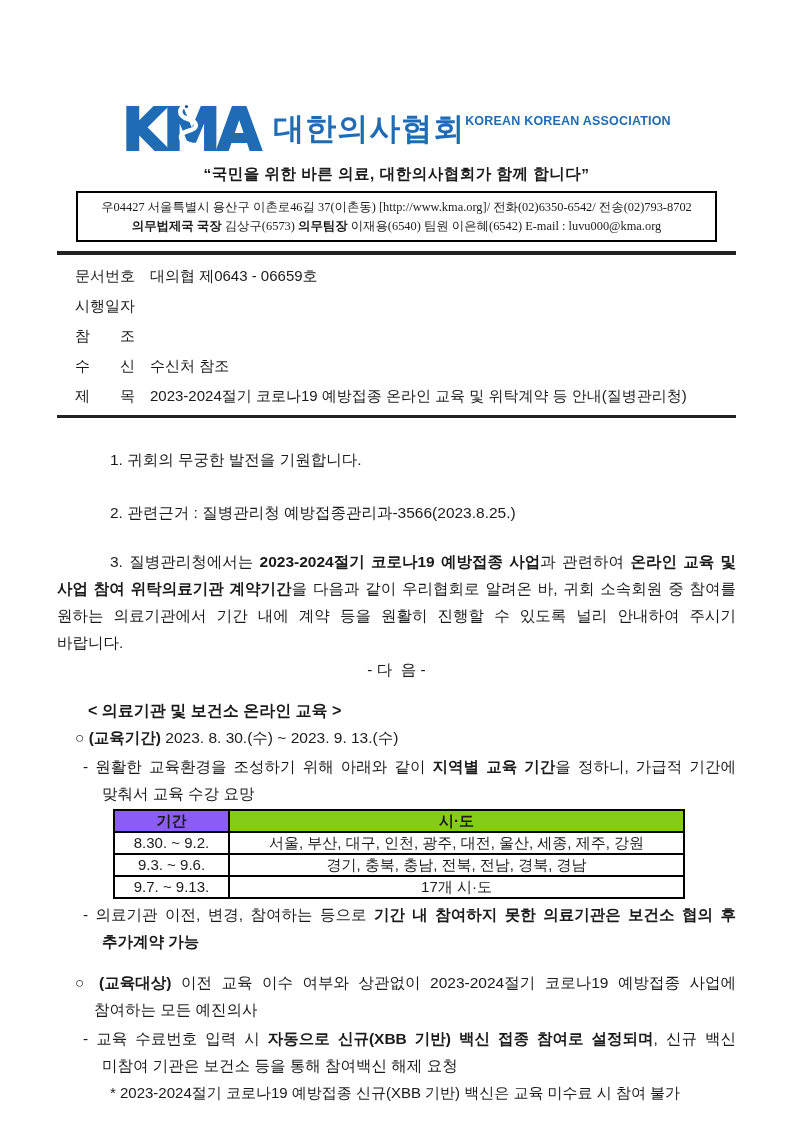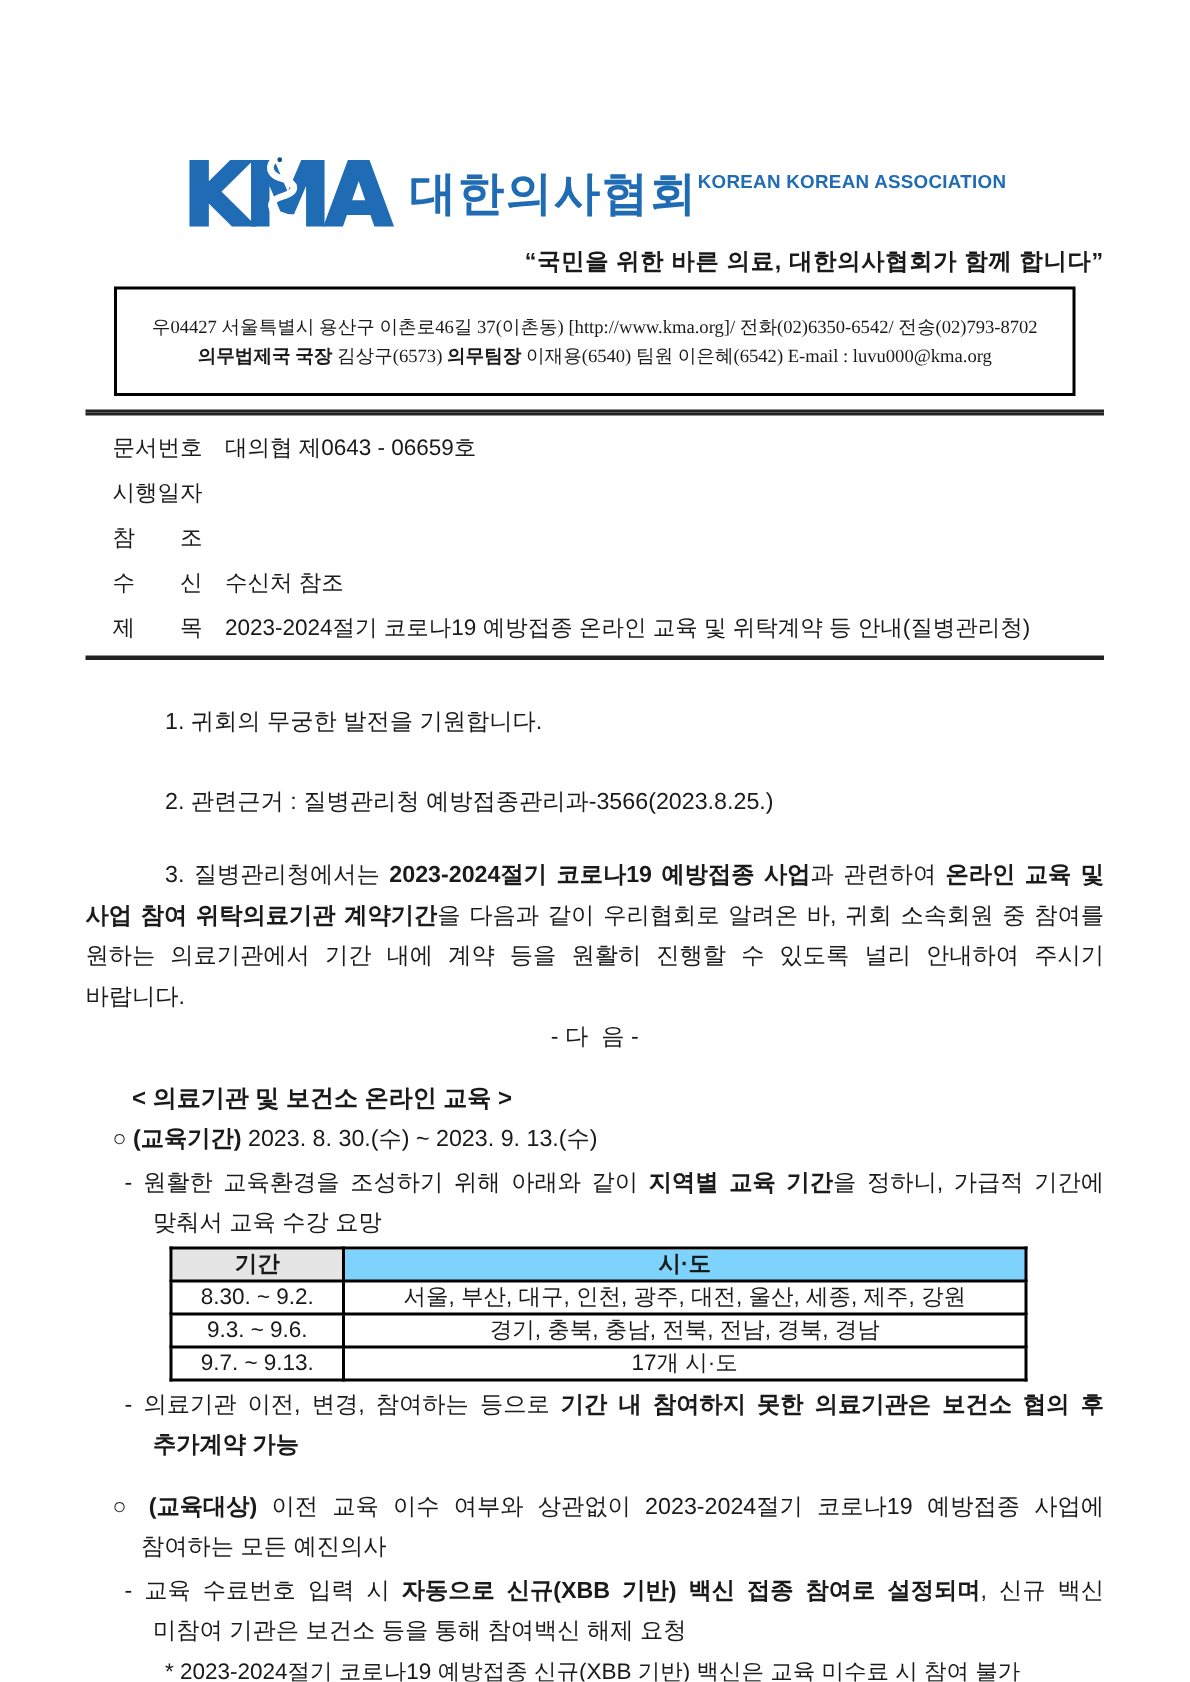--- a/index.html
+++ b/index.html
@@ -10,25 +10,25 @@
     font-family:"Liberation Sans","DejaVu Sans",sans-serif; color:var(--ink);
   }
   .page{ width:793px; height:1121px; padding:100px 57px 0; }
 
   
   .logo-row{ display:flex; justify-content:center; align-items:center; gap:9px; height:58px; }
   .logo-mark{ display:block; }
   .org-names{ display:flex; flex-direction:row; justify-content:center; }
   .org-ko{ font-size:31px; font-weight:bold; color:var(--blue); line-height:1.05; letter-spacing:1px; white-space:nowrap; }
   .org-en{ font-size:12.5px; font-weight:bold; color:var(--blue); letter-spacing:0.2px; margin-top:1px; white-space:nowrap; }
-  .slogan{ margin-top:6px; text-align:right; font-weight:bold; font-size:15.5px; letter-spacing:0.5px; white-space:nowrap; }
+  .slogan{ margin-top:6px; text-align:center; font-weight:bold; font-size:15.5px; letter-spacing:0.5px; white-space:nowrap; }
 
   
   .contact-box{
-    margin:6px 19px 0; border:2px solid #000; padding:16px 2px;
+    margin:6px 19px 0; border:2px solid #000; padding:5px 2px;
     text-align:center; font-family:"Liberation Serif","DejaVu Serif",serif;
     font-size:12.4px; line-height:18.5px; white-space:nowrap;
   }
 
   .double-rule{ margin-top:9px; height:3px; border-top:2px solid #222; border-bottom:2px solid #222; }
   .thick-rule{ margin-top:4px; border-top:3px solid #222; }
 
   
   .fields{ margin-top:6px; font-size:15px; }
   .field-row{ height:30px; display:flex; align-items:center; }
@@ -112,22 +112,22 @@
   <div class="daum">- 다  음 -</div>
 
   <div class="section-title">&lt; 의료기관 및 보건소 온라인 교육 &gt;</div>
 
   <div class="line-o"><span>○ </span><span style="font-weight: bold; margin-top: 16px;">(교육기간)</span><span> 2023. 8. 30.(수) ~ 2023. 9. 13.(수)</span></div>
   <div class="line-dash"><span>- 원활한 교육환경을 조성하기 위해 아래와 같이 </span><span style="font-weight: bold;">지역별 교육 기간</span><span>을 정하니, 가급적 기간에 맞춰서 교육 수강 요망</span></div>
 
   <table class="schedule">
     <thead>
         <tr>
-          <th class="col-period" style="background: #e5e5e5;">기간</th>
-          <th style="background: #7dd3fc;">시·도</th>
+          <th class="col-period" style="background: #8b5cf6;">기간</th>
+          <th style="background: #84cc16;">시·도</th>
         </tr>
       </thead>
     <tbody>
         <tr>
           <td>8.30. ~ 9.2.</td>
           <td>서울, 부산, 대구, 인천, 광주, 대전, 울산, 세종, 제주, 강원</td>
         </tr>
         <tr>
           <td>9.3. ~ 9.6.</td>
           <td>경기, 충북, 충남, 전북, 전남, 경북, 경남</td>

